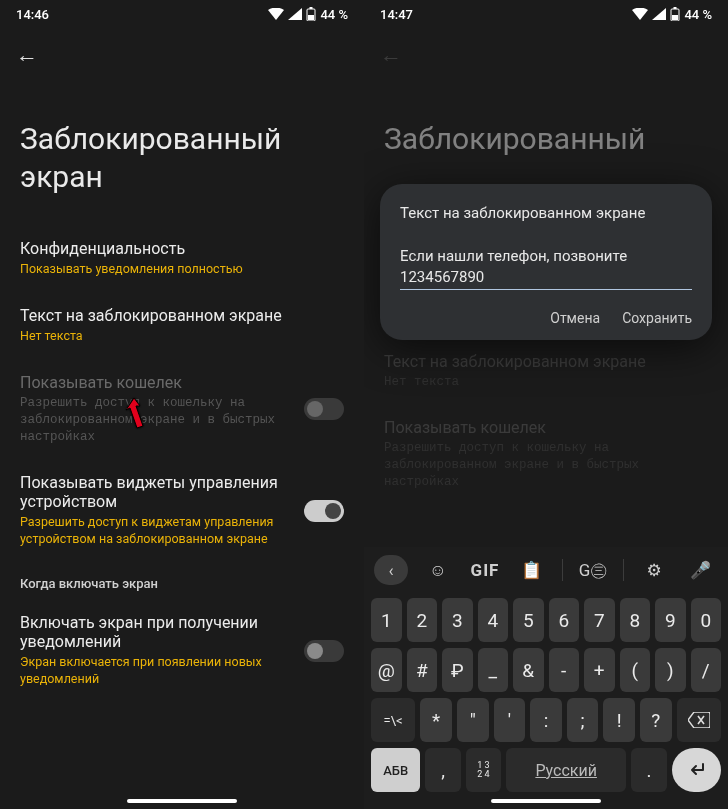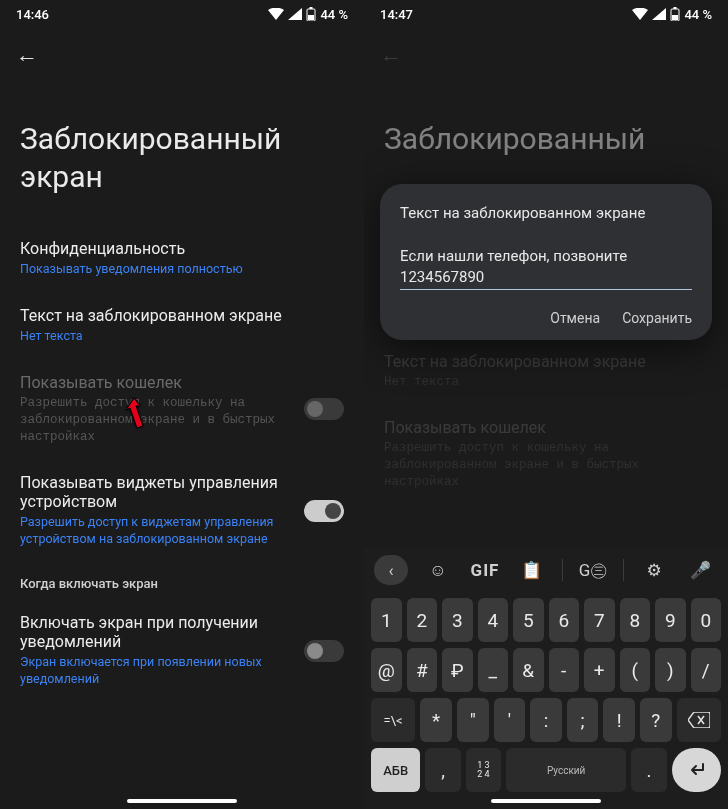--- a/index.html
+++ b/index.html
@@ -47,21 +47,21 @@
   }
   .row {
     padding: 14px 20px;
     display: flex;
     align-items: center;
     justify-content: space-between;
     gap: 12px;
   }
   .row-text { flex: 1; }
   .row-title { font-size: 16px; color: #ececec; }
-  .row-sub { font-size: 12.5px; color: #3b82f6; margin-top: 3px; line-height:1.35; }
+  .row-sub { font-size: 12.5px; color: #eab308; margin-top: 3px; line-height:1.35; }
   .row.disabled .row-title { color: #6a6a6a; }
   .row.disabled .row-sub { color: #555; font-family: Liberation Mono, monospace; }
   .toggle {
     width: 40px; height: 22px; border-radius: 11px;
     background: #3a3a3a; position: relative; flex-shrink:0;
   }
   .toggle .knob {
     width: 16px; height: 16px; border-radius: 50%;
     background: #8a8a8a; position: absolute; top: 3px; left: 3px;
   }
@@ -117,21 +117,21 @@
   .kb-rows { padding: 2px 4px; }
   .kb-row { display:flex; gap:5px; padding:3px 3px; }
   .key {
     flex:1; height:44px; background:#3a3a3a; border-radius:6px;
     display:flex; align-items:center; justify-content:center;
     color:#eaeaea; font-size:19px; position:relative;
   }
   .key.dark { background:#2b2b2b; }
   .key.light { background:#cfcfcf; color:#222; }
   .key.wide { flex:1.4; }
-  .key.space { flex:3.4; font-size:10px; color:#bbb; }
+  .key.space { flex:3.4; font-size:16px; color:#bbb;text-decoration:underline; }
   .key.enter { background:#d7d7d7; color:#222; border-radius:22px; }
   .gif { font-size:12px; font-weight:700; letter-spacing:1px; }
 </style>
 </head>
 <body>
 
 <div class="phone phone1">
   <div class="statusbar">
     <span>14:46</span>
     <div class="status-right">

